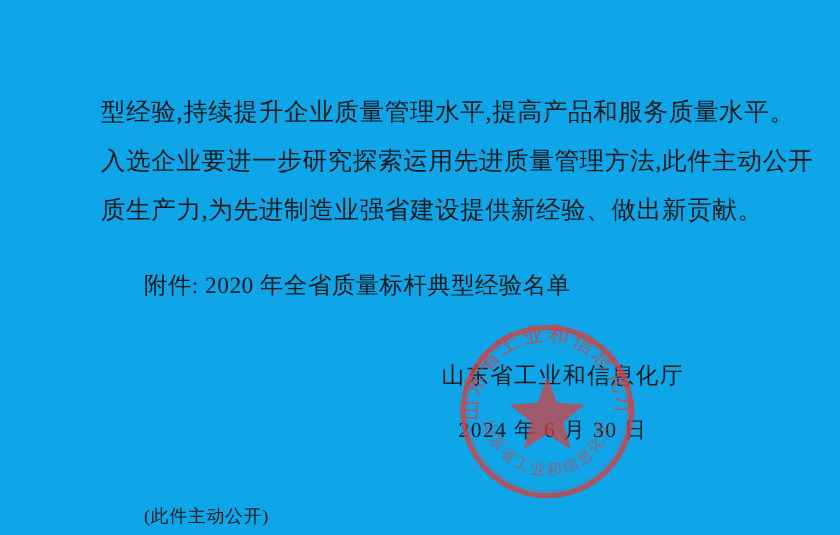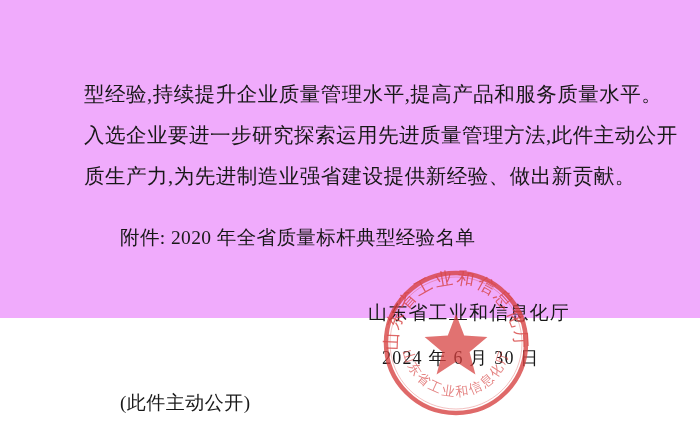--- a/index.html
+++ b/index.html
@@ -10,22 +10,22 @@
     width: 700px;
     height: 446px;
     background: #ffffff;
     font-family: "Liberation Serif", "DejaVu Serif", serif;
     color: #1a1a1a;
     overflow: hidden;
   }
   #page {
     position: relative;
     width: 700px;
-    height: 318px;
-    background: #f0abfc;
+    height: 446px;
+    background: #0ea5e9;
   }
 
   
   .doc-body {
     position: absolute;
     left: 84px;
     top: 74px;
     width: 536px;
   }
   .doc-line {
@@ -79,22 +79,22 @@
     height: 170px;
     pointer-events: none;
     opacity: 0.92;
   }
   .seal svg { display: block; }
 
   
   .footer-note {
     position: absolute;
     left: 120px;
-    top: 390px;
-    font-size: 19px;
+    top: 421px;
+    font-size: 15px;
     letter-spacing: 0.5px;
     color: #181818;
     white-space: nowrap;
     text-align: center;
   }
 </style>
 </head>
 <body>
 
 <div id="page">

